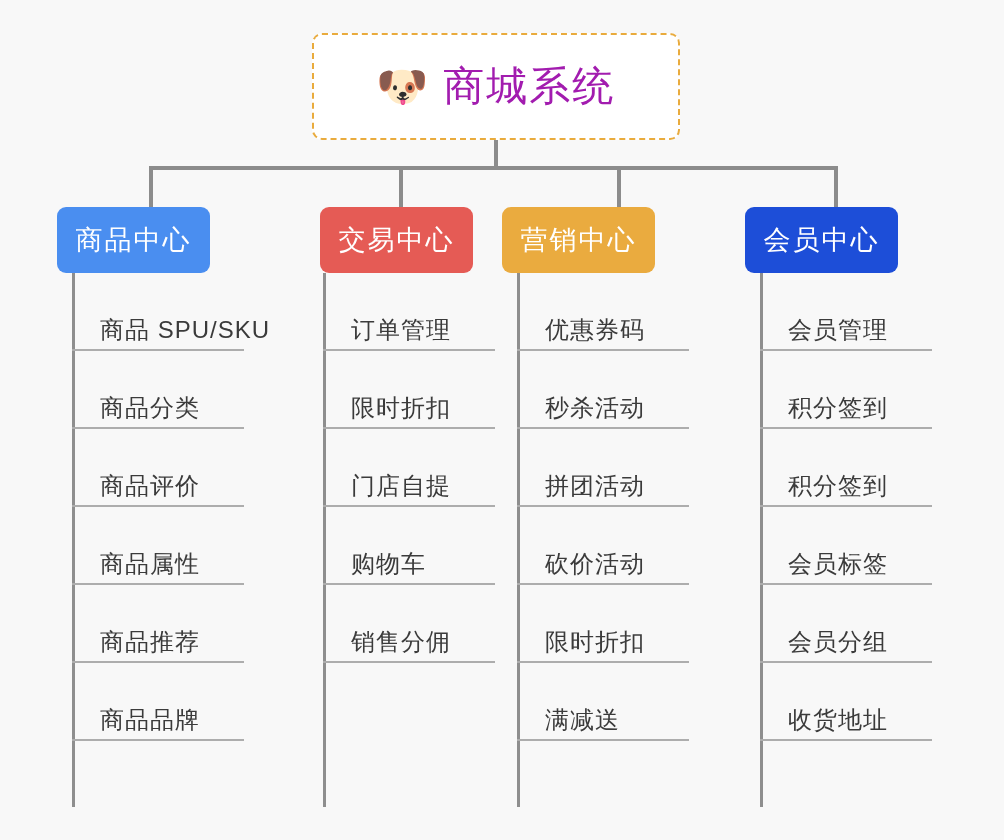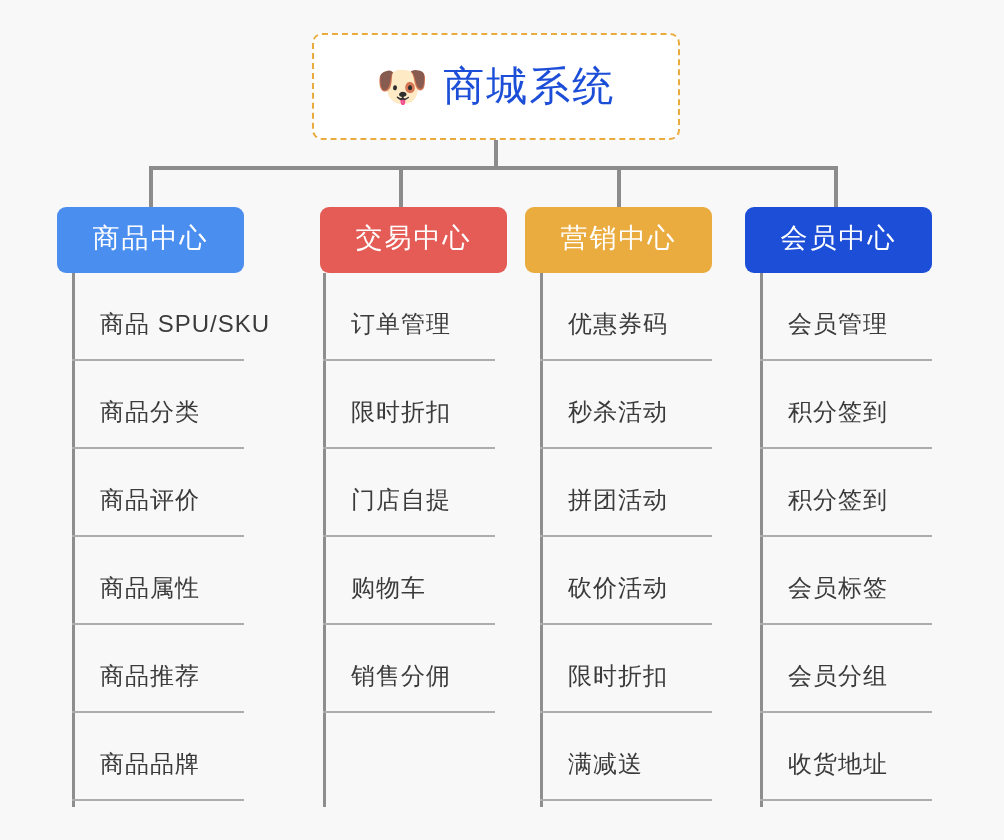--- a/index.html
+++ b/index.html
@@ -36,21 +36,21 @@
     gap: 14px;
   }
   .root-emoji {
     font-size: 42px;
     line-height: 1;
     display: inline-block;
     filter: saturate(1.05);
   }
   .root-title {
     font-size: 41px;
-    color: #1d4ed8;
+    color: #a21caf;
     letter-spacing: 2px;
     line-height: 1;
     white-space: nowrap;
   }
 
   
   .conn-stem {
     position: absolute;
     left: 494px;
     top: 140px;
@@ -75,58 +75,57 @@
   }
 
   
   .column {
     position: absolute;
     top: 207px;
     width: 187px;
   }
 
   .cat-box {
-    width: 187px;
+    width: 153px;
     height: 66px;
     border-radius: 9px;
     display: flex;
     align-items: center;
     justify-content: center;
     color: #ffffff;
     font-size: 27px;
     letter-spacing: 2px;
     line-height: 1;
     user-select: none;
-    font-family: Liberation Mono, monospace;
   }
 
   
   .spine {
     position: absolute;
     left: 15px;
     top: 66px;
     width: 3px;
     background: #8e8e8e;
   }
 
   .leaf-list {
     position: relative;
     margin-top: 0;
   }
 
   .leaf-item {
     position: relative;
-    height: 88px;
+    height: 78px;
     margin-left: 15px;
     padding-left: 28px;
     border-bottom: 2px solid #adadad;
     display: flex;
     align-items: flex-end;
     justify-content: flex-start;
-    padding-bottom: 20px;
+    padding-bottom: 4px;
   }
 
   .leaf-label {
     font-size: 24px;
     color: #3b3b3b;
     line-height: 1.2;
     white-space: nowrap;
     letter-spacing: 1px;
   }
 </style>
@@ -191,21 +190,21 @@
         </div>
       <div class="leaf-item">
           <span class="leaf-label">购物车</span>
         </div>
       <div class="leaf-item">
           <span class="leaf-label">销售分佣</span>
         </div>
     </div>
   </div>
 
-  <div class="column" style="left:525px;">
+  <div class="column" style="left:502px;">
     <div class="cat-box" style="background:#eaab3f;">
       <span>营销中心</span>
     </div>
     <div class="spine" style="height:534px;"></div>
     <div class="leaf-list">
       <div class="leaf-item">
           <span class="leaf-label">优惠券码</span>
         </div>
       <div class="leaf-item">
           <span class="leaf-label">秒杀活动</span>

